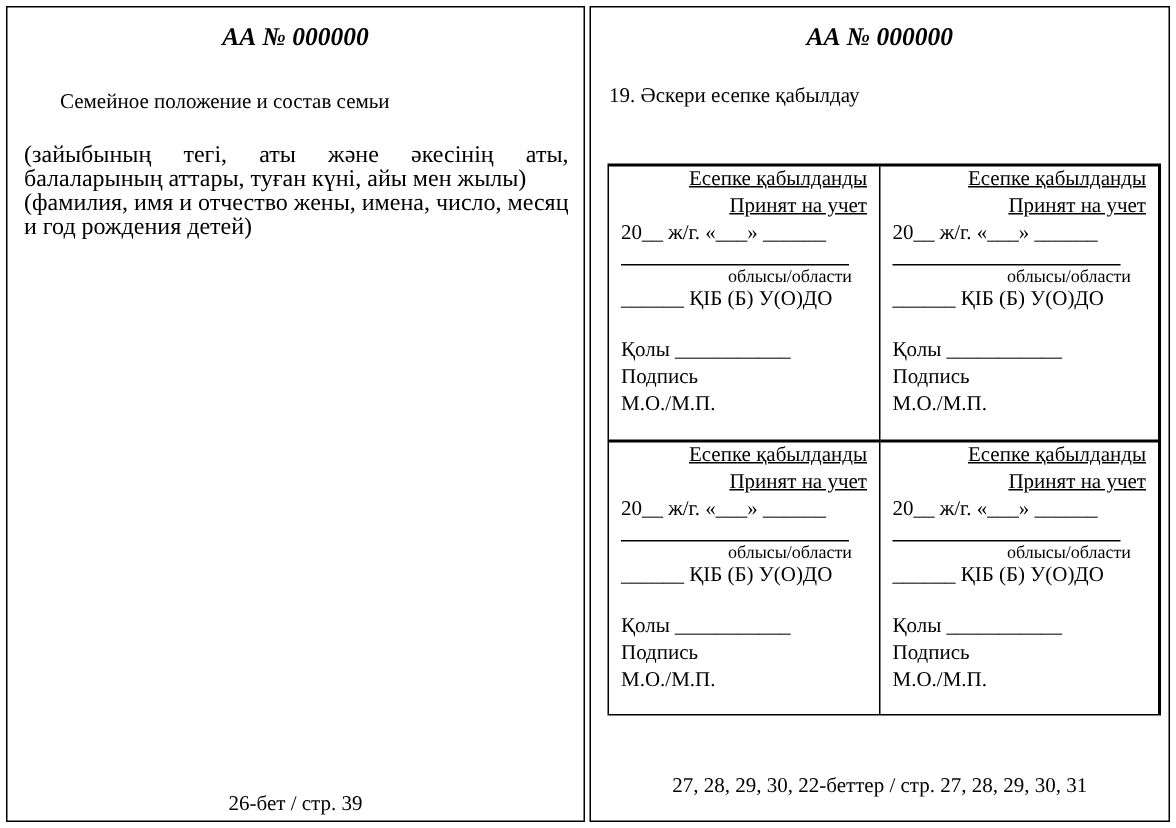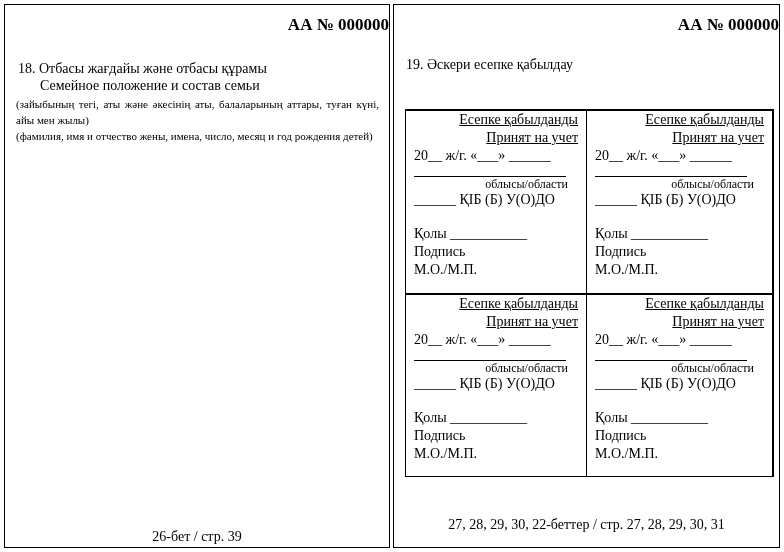--- a/index.html
+++ b/index.html
@@ -12,38 +12,39 @@
       height: 544px;
       border: 1.5px solid #000;
       background: #fff;
     }
     #page-left { left: 4px; width: 386px; }
     #page-right { left: 393px; width: 387px; }
 
     .doc-number {
       position: absolute;
       top: 10px; left: 0; right: 0;
-      text-align: right;
+      text-align: center;
       font-weight: bold;
       font-size: 17px;
+      font-style: italic;
     }
 
     .section-title {
       position: absolute;
       font-size: 14px;
       line-height: 17px;
     }
     #page-left .section-title { top: 55px; left: 13px; }
     #page-right .section-title { top: 51px; left: 12px; }
     .section-title .sub { padding-left: 22px; display: block; }
 
     .note {
       position: absolute;
       left: 11px; right: 10px;
-      font-size: 11px;
+      font-size: 16px;
       line-height: 16px;
       text-align: justify;
     }
     #note-kk { top: 91px; }
     #note-ru { top: 123px; }
 
     .footer {
       position: absolute;
       left: 0; right: 0;
       text-align: center;
@@ -86,21 +87,20 @@
     }
     .reg-cell .small { font-size: 12px; text-align: right; display: block; line-height: 14px; padding-right: 10px; font-family: Liberation Serif, serif; }
     .reg-cell .gap { display: block; height: 16px; }
   </style>
 </head>
 <body>
 
 <div class="page" id="page-left">
   <div class="doc-number">АА № 000000</div>
   <div class="section-title">
-    <span>18. Отбасы жағдайы және отбасы құрамы</span>
     <span class="sub">Семейное положение и состав семьи</span>
   </div>
   <div class="note" id="note-kk">(зайыбының тегі, аты және әкесінің аты, балаларының аттары, туған күні, айы мен жылы)</div>
   <div class="note" id="note-ru">(фамилия, имя и отчество жены, имена, число, месяц и год рождения детей)</div>
   <div class="footer">26-бет / стр. 39</div>
 </div>
 
 <div class="page" id="page-right">
   <div class="doc-number">АА № 000000</div>
   <div class="section-title">

